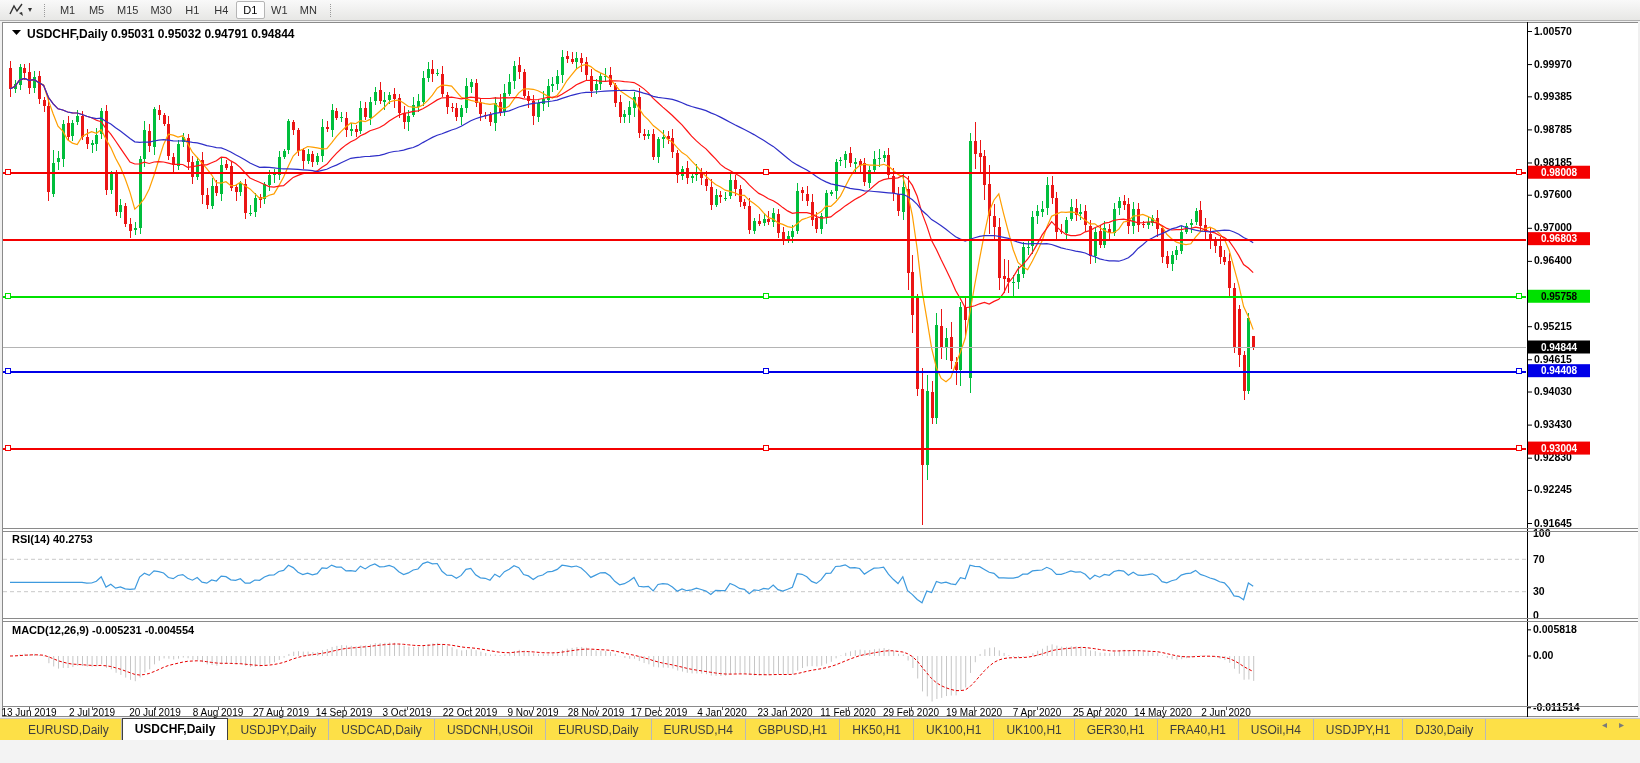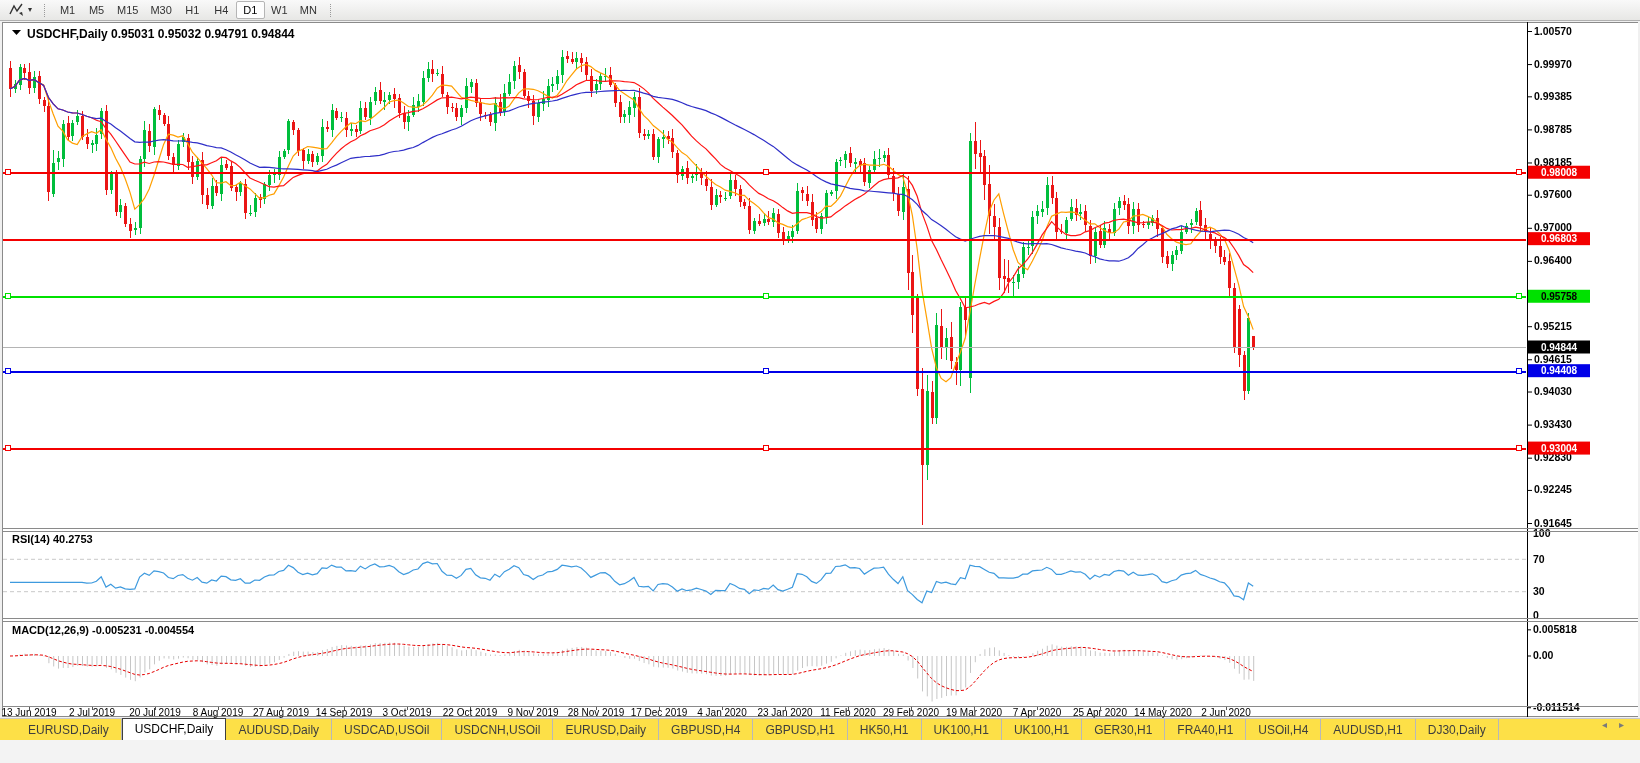--- a/index.html
+++ b/index.html
@@ -17,21 +17,21 @@
   .tf.active{background:#fdfdfd;border:1px solid #b5b5b5;border-radius:2px;color:#000}
   
   #chart-svg{position:absolute;top:21px;left:0}
   
   .tabbar{position:absolute;top:718px;left:0;width:1640px;height:22px;box-sizing:border-box;
           background:#fde047;border-top:1px solid #c9c9c9;display:flex;align-items:flex-start;
           padding-left:16px;font-size:12px;color:#3e3e3e}
   .tab{padding:0 12px;height:22px;line-height:22px;border-right:1px solid #b8b8b8;
        white-space:nowrap;cursor:default}
   .tab.active{background:#ffffff;border:1px solid #3f3f3f;border-bottom:1px solid #fff;
-              font-weight:normal;color:#000;height:21px;line-height:20px;margin-top:-1px}
+              font-weight:bold;color:#000;height:21px;line-height:20px;margin-top:-1px}
   .scrollers{margin-left:auto;margin-right:16px;color:#7a7a7a;font-size:10px;display:flex;gap:12px}
   .scrollers span{cursor:default}
   .bottom-strip{position:absolute;top:740px;left:0;width:1640px;height:23px;background:#f3f3f3}
 </style>
 </head>
 <body>
 
 <div class="toolbar">
   <span class="tool-btn">
     <svg width="16" height="14" viewBox="0 0 16 14">
@@ -982,32 +982,32 @@
       <text x="1163" y="716" font-size="10" font-weight="normal" fill="#000" font-family="&quot;Liberation Sans&quot;,sans-serif" text-anchor="middle">14 May 2020</text>
       <line x1="1226.5" y1="707" x2="1226.5" y2="710" stroke="#555"></line>
       <text x="1226" y="716" font-size="10" font-weight="normal" fill="#000" font-family="&quot;Liberation Sans&quot;,sans-serif" text-anchor="middle">2 Jun 2020</text>
     </g>
     <rect x="3" y="23" width="1523" height="504" fill="transparent"></rect>
   </svg>
 
 <div class="tabbar">
   <span class="tab">EURUSD,Daily</span>
   <span class="tab active">USDCHF,Daily</span>
-  <span class="tab">AUDUSD,Daily</span>
-  <span class="tab">USDCAD,USOil</span>
+  <span class="tab">USDJPY,Daily</span>
+  <span class="tab">USDCAD,Daily</span>
   <span class="tab">USDCNH,USOil</span>
   <span class="tab">EURUSD,Daily</span>
-  <span class="tab">GBPUSD,H4</span>
+  <span class="tab">EURUSD,H4</span>
   <span class="tab">GBPUSD,H1</span>
   <span class="tab">HK50,H1</span>
   <span class="tab">UK100,H1</span>
   <span class="tab">UK100,H1</span>
   <span class="tab">GER30,H1</span>
   <span class="tab">FRA40,H1</span>
   <span class="tab">USOil,H4</span>
-  <span class="tab">AUDUSD,H1</span>
+  <span class="tab">USDJPY,H1</span>
   <span class="tab">DJ30,Daily</span>
   <span class="scrollers">
     <span>◂</span>
     <span>▸</span>
   </span>
 </div>
 <div class="bottom-strip"></div>
 
 </body></html>

